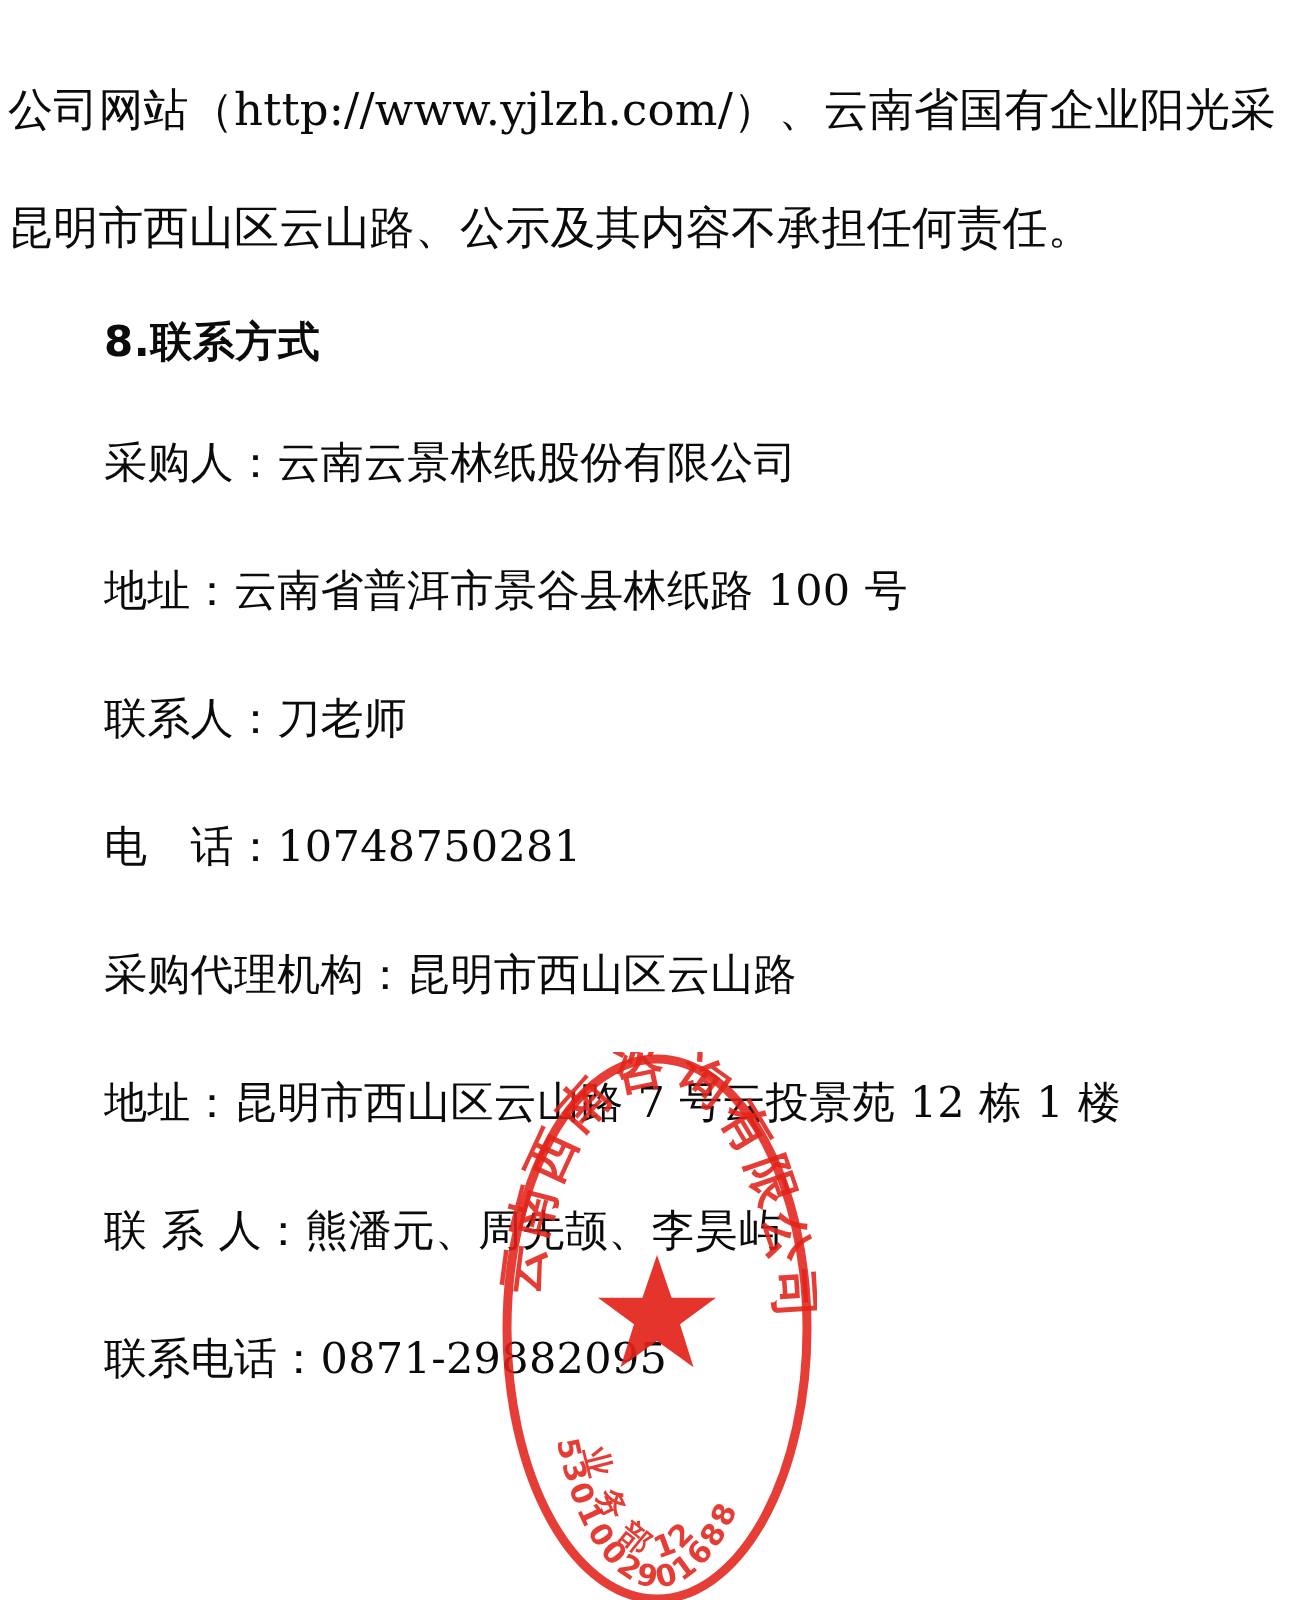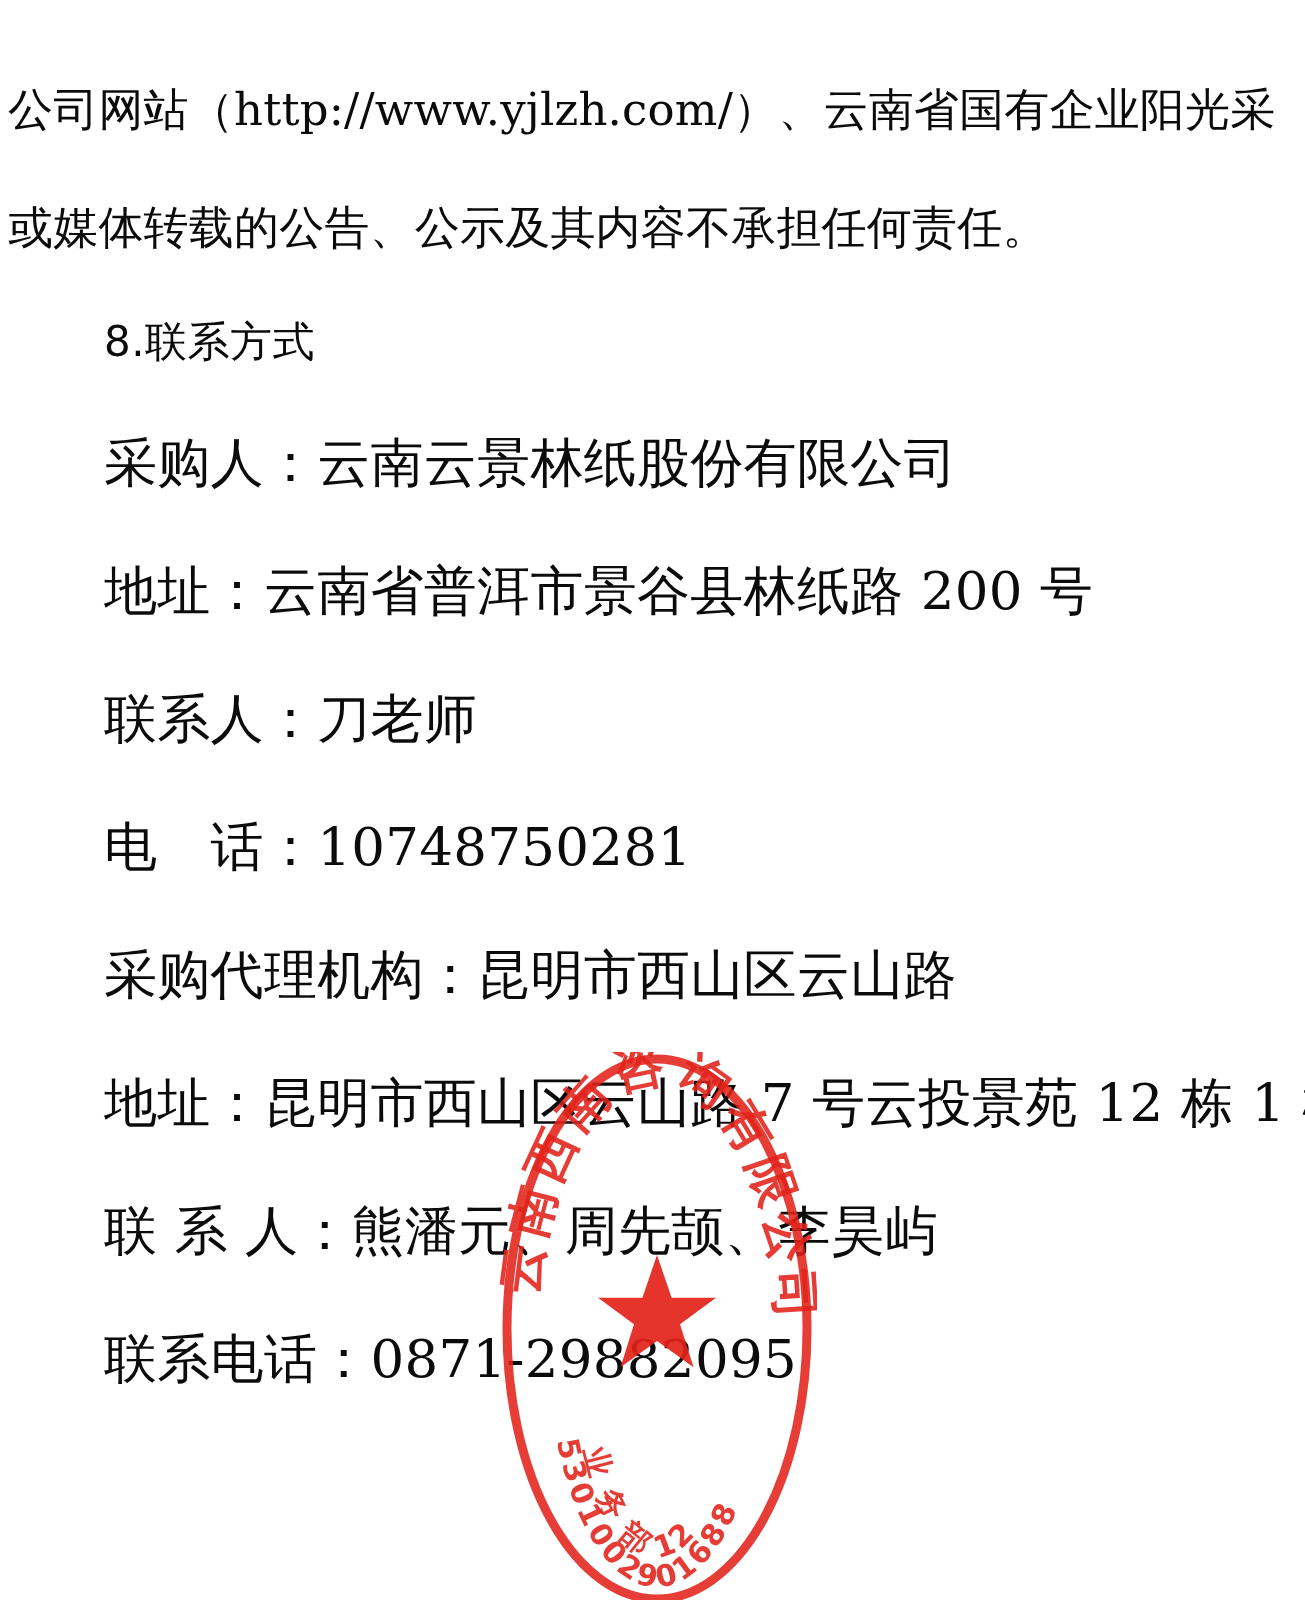--- a/index.html
+++ b/index.html
@@ -40,31 +40,31 @@
     white-space: nowrap;
     margin: 0 0 0 0;
     padding: 0 0 0 8px;
     height: 118px;
     display: flex;
     align-items: center;
   }
 
   .heading {
     font-family: "DejaVu Sans", "Liberation Sans", sans-serif;
-    font-weight: normal;
+    font-weight: bold;
     font-size: 42px;
     letter-spacing: 0.5px;
     padding-left: 104px;
     height: 112px;
     display: flex;
     align-items: center;
   }
 
   .contact-line {
-    font-size: 53px;
+    font-size: 43px;
     line-height: 1.0;
     letter-spacing: 0.3px;
     padding-left: 104px;
     height: 128px;
     display: flex;
     align-items: center;
     white-space: nowrap;
   }
 
   .contact-line.wide {
@@ -84,26 +84,26 @@
   .seal svg { display: block; }
 </style>
 </head>
 <body>
 
 <div class="page">
 
   <div class="doc-body">
 
     <div class="para-line">公司网站（http://www.yjlzh.com/）、云南省国有企业阳光采</div>
-    <div class="para-line">或媒体转载的公告、公示及其内容不承担任何责任。</div>
+    <div class="para-line">昆明市西山区云山路、公示及其内容不承担任何责任。</div>
 
     <div class="heading">8.联系方式</div>
 
     <div class="contact-line">采购人：云南云景林纸股份有限公司</div>
-    <div class="contact-line">地址：云南省普洱市景谷县林纸路 200 号</div>
+    <div class="contact-line">地址：云南省普洱市景谷县林纸路 100 号</div>
     <div class="contact-line">联系人：刀老师</div>
     <div class="contact-line">电　话：10748750281</div>
     <div class="contact-line">采购代理机构：昆明市西山区云山路</div>
     <div class="contact-line wide">地址：昆明市西山区云山路 7 号云投景苑 12 栋 1 楼</div>
     <div class="contact-line">联 系 人：熊潘元、周先颉、李昊屿</div>
     <div class="contact-line">联系电话：0871-29882095</div>
 
   </div>
 
   <div class="seal">

